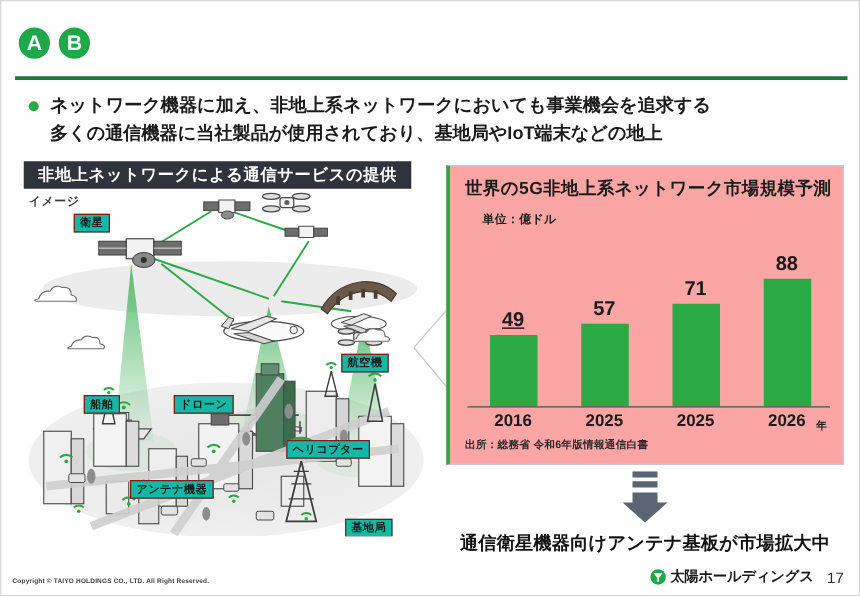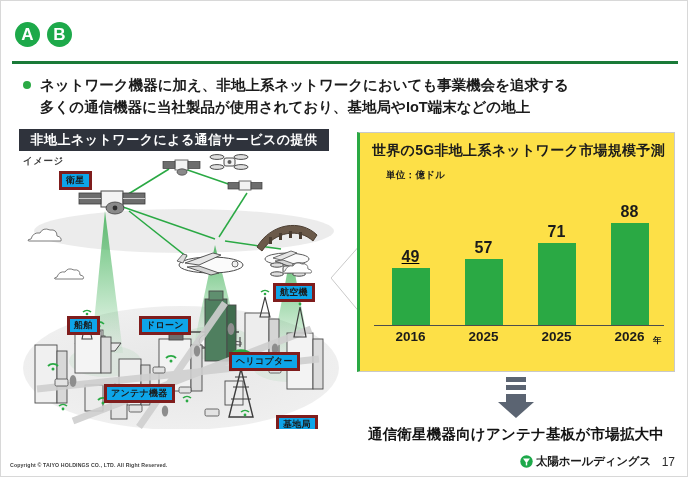--- a/index.html
+++ b/index.html
@@ -54,29 +54,29 @@
     letter-spacing:.5px;
   }
   #illus-caption{
     position:absolute;left:4px;top:26px;
     font-size:9.5px;font-weight:bold;color:#3a3a3a;letter-spacing:.5px;
   }
   #illus-stage{
     position:absolute;left:0;top:24px;width:330px;height:276px;overflow:hidden;
   }
   .illus-label{
-    position:absolute;background:#0ea5e9;border:3px solid #7f1d1d;
+    position:absolute;background:#14b8a6;border:1px solid #7f1d1d;
     font-size:9px;font-weight:bold;color:#1b1b1b;
     padding:1px 4px;white-space:nowrap;letter-spacing:.3px;line-height:1.25;
   }
 
   
   #chart-panel{
     position:absolute;left:356px;top:131px;width:318px;height:240px;
-    background:#fde047;border:1px solid #c9c9c9;
+    background:#fca5a5;border:1px solid #c9c9c9;
     border-left:3px solid #2aa944;box-sizing:border-box;
   }
   #chart-title{
     position:absolute;left:12px;top:9px;
     font-size:14px;font-weight:bold;color:#1b1b1b;letter-spacing:.3px;
   }
   #chart-unit{
     position:absolute;left:26px;top:36px;
     font-size:9.5px;font-weight:bold;color:#1b1b1b;letter-spacing:.3px;
   }
@@ -423,20 +423,21 @@
           <div class="bar-rect" style="height: 82.36px; background: rgb(42, 169, 68);"></div>
         </div>
         <div class="bar-col" style="left: 219.5px;">
           <div class="bar-value">88</div>
           <div class="bar-rect" style="height: 102.08px; background: rgb(42, 169, 68);"></div>
         </div>
       </div>
     <div id="axis-line"></div>
     <div id="axis-unit">年</div>
 
+    <div id="chart-source">出所：総務省 令和6年版情報通信白書</div>
   <div class="x-tick" style="left: 14.5px;">2016</div>
       <div class="x-tick" style="left: 87.5px;">2025</div>
       <div class="x-tick" style="left: 160.5px;">2025</div>
       <div class="x-tick" style="left: 233.5px; text-align: center;">2026</div>
     </div>
 
   <svg id="down-arrow" viewBox="0 0 38 42">
     <rect x="9" y="0" width="20" height="5" fill="#5b6472"></rect>
     <rect x="9" y="8" width="20" height="5" fill="#5b6472"></rect>
     <path d="M9,17 L29,17 L29,25 L37,25 L19,41 L1,25 L9,25 Z" fill="#5b6472"></path>

